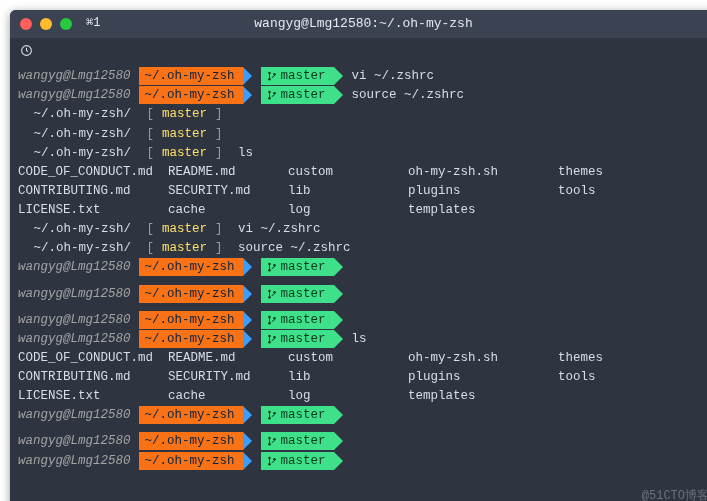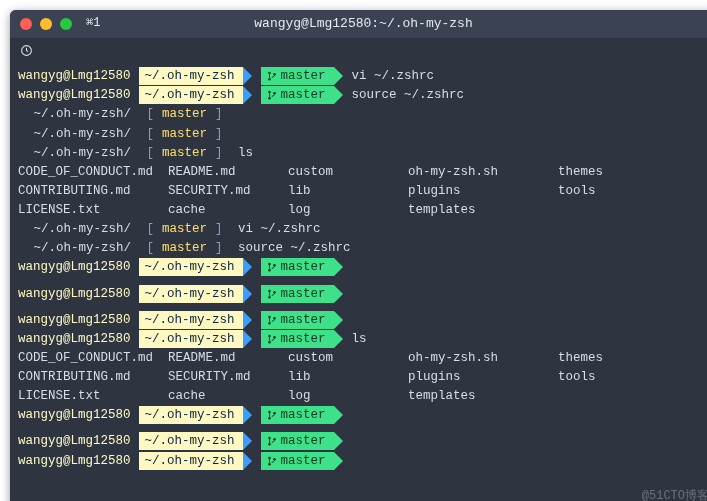--- a/index.html
+++ b/index.html
@@ -34,36 +34,36 @@
   .dot.g { background: #27c93f; }
   .title-hint { color: #e5e9f0; margin-left: 14px; font-size: 12px; }
   .title-center {
     position: absolute; left: 0; right: 0; text-align: center;
     color: #e5e9f0; font-size: 13px; font-weight: 500; pointer-events: none;
   }
   .term-body { padding: 4px 8px 8px; color: #d8dee9; }
   .clock-row { display: flex; align-items: center; gap: 6px; color: #d8dee9; margin: 2px 0 4px 2px; }
   .clock-row svg { width: 13px; height: 13px; }
   .line { display: flex; align-items: center; gap: 8px; margin: 1px 0; flex-wrap: nowrap; }
-  .host { color: #fef9c3; white-space: pre; }
+  .host { color: #a3a3a3; white-space: pre; font-style: italic; }
 
   
   .seg {
     display: inline-flex; align-items: center;
     height: 18px; padding: 0 8px 0 6px;
     position: relative; margin-right: 10px;
     color: #ffffff;
   }
   .seg::after {
     content: ""; position: absolute; right: -9px; top: 0;
     border-top: 9px solid transparent;
     border-bottom: 9px solid transparent;
     border-left: 9px solid currentColor;
   }
-  .seg.blue { background: #fef9c3; color: #3b9eff; }
+  .seg.blue { background: #f97316; color: #3b9eff; }
   .seg.blue span { color: #0b2240; font-weight: 500; }
   .seg.green { background: #3ee089; color: #3ee089; }
   .seg.green span { color: #0c3a1f; font-weight: 500; display: inline-flex; align-items: center; gap: 4px; }
   .cmd { color: #d8dee9; white-space: pre; }
 
   .plain { white-space: pre; }
   .apple { color: #ff79b0; }
   .brk { color: #81a1c1; }
   .branch { color: #ffe066; }
   .after { color: #d8dee9; }

